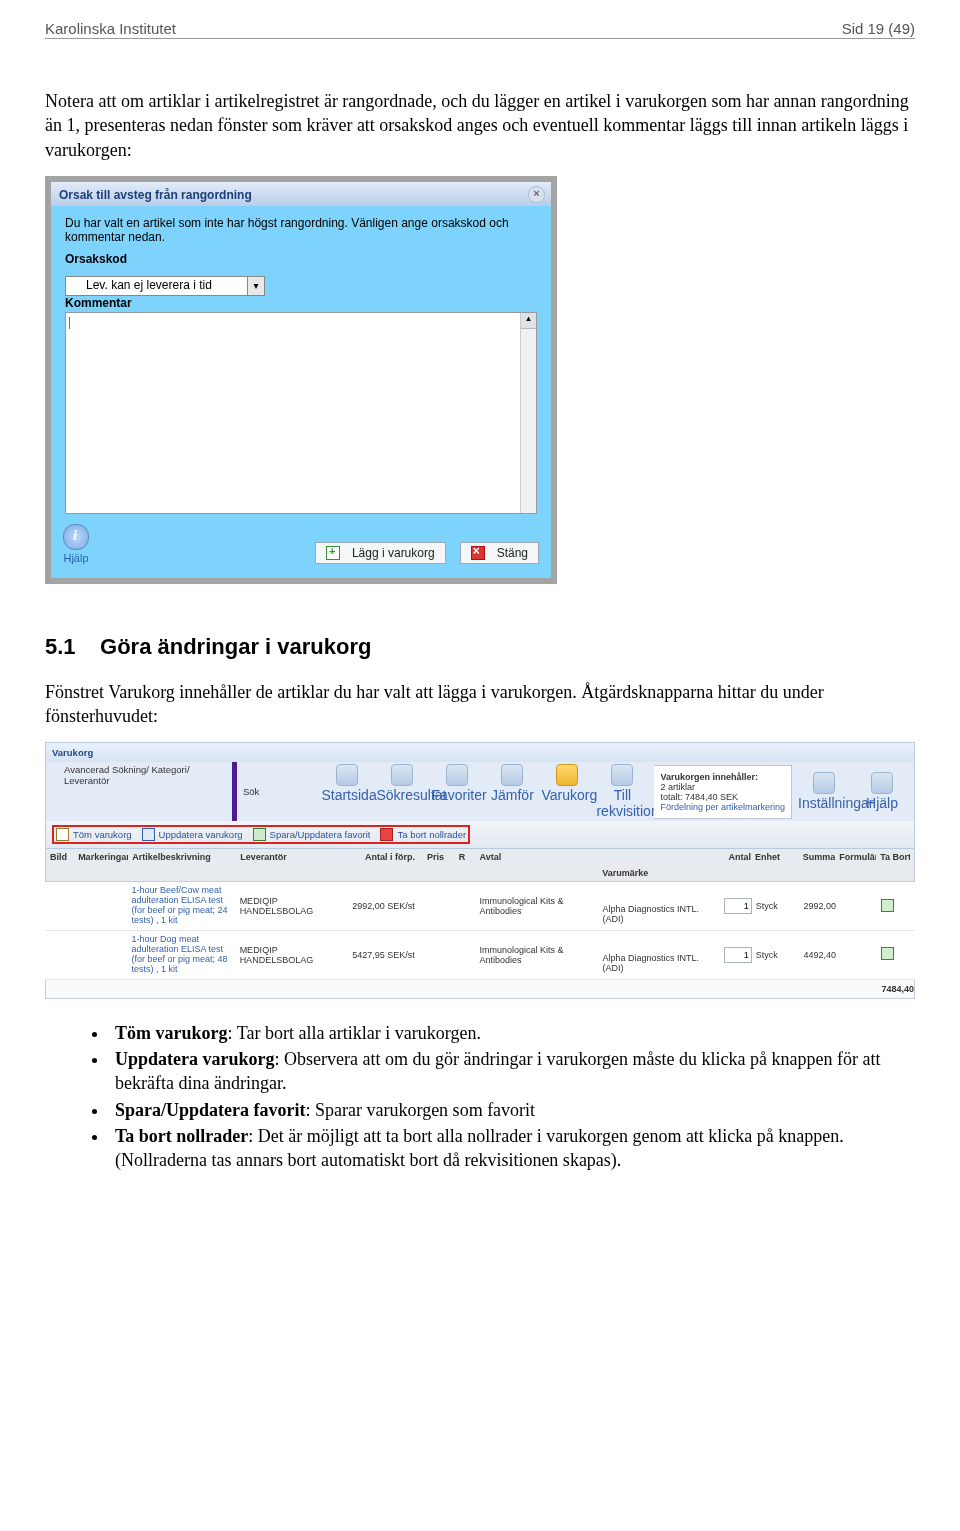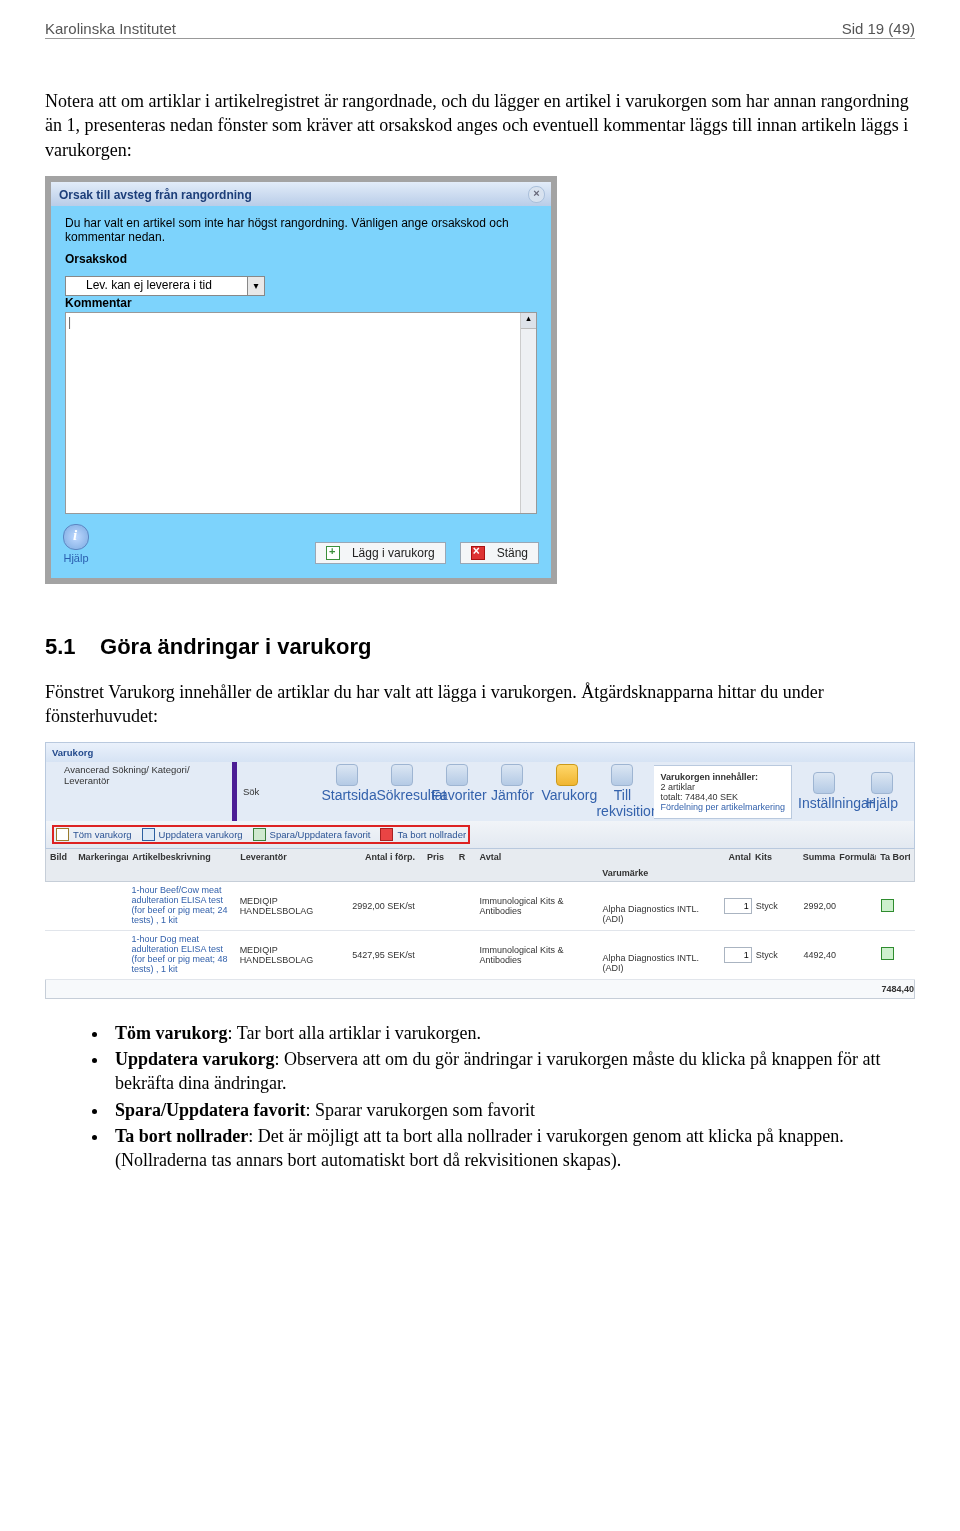--- a/index.html
+++ b/index.html
@@ -216,21 +216,21 @@
     <div class="c-bild">Bild</div>
     <div class="c-mark">Markeringar</div>
     <div class="c-art">Artikelbeskrivning</div>
     <div class="c-lev">Leverantör</div>
     <div class="c-af">Antal i förp.</div>
     <div class="c-pris">Pris</div>
     <div class="c-r">R</div>
     <div class="c-avtal">Avtal</div>
     <div class="c-vm">Varumärke</div>
     <div class="c-antal">Antal</div>
-    <div class="c-enhet">Kits</div>
+    <div class="c-enhet">Enhet</div>
     <div class="c-summa">Summa</div>
     <div class="c-form">Formulär</div>
     <div class="c-ta">Ta Bort</div>
   </div>
   <div id="vk-rows">
       <div class="vk-row">
         <div class="c-bild"></div>
         <div class="c-mark"></div>
         <div class="c-art">1-hour Beef/Cow meat<br>adulteration ELISA test<br>(for beef or pig meat; 24<br>tests) , 1 kit</div>
         <div class="c-lev">MEDIQIP HANDELSBOLAG</div>

